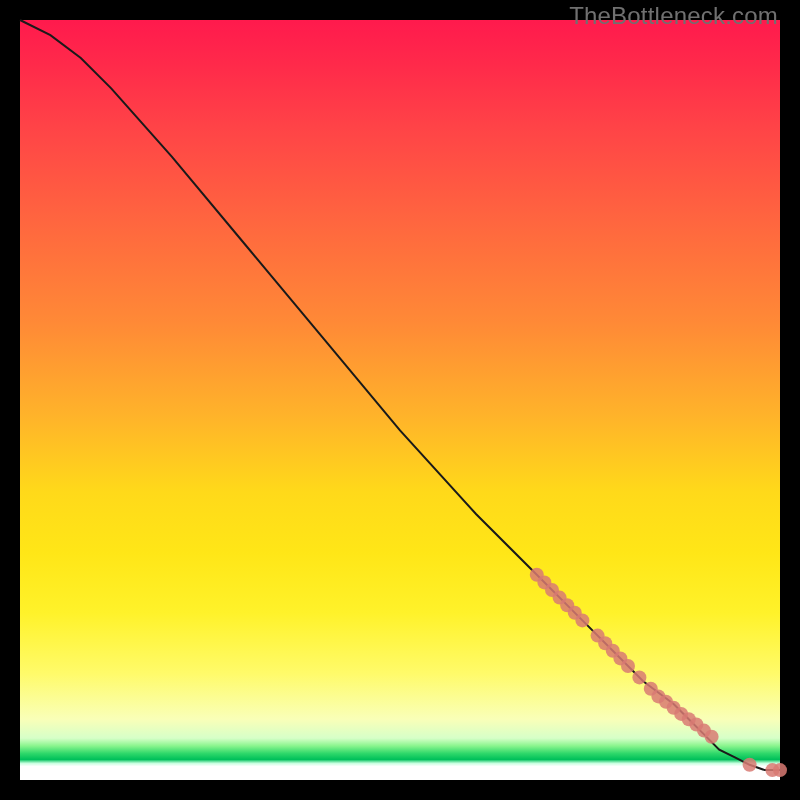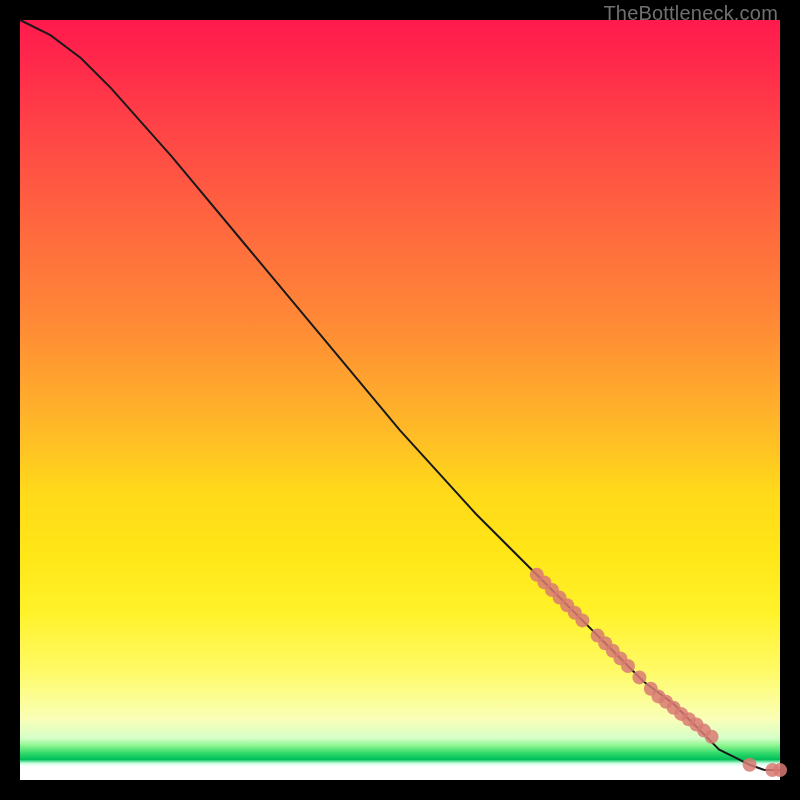--- a/index.html
+++ b/index.html
@@ -44,21 +44,21 @@
       #c8ffe0 97.8%,
       #ffffff 98.2%,
       #ffffff 100%
     );
   }
   .watermark {
     position: absolute;
     top: 2px;
     right: 22px;
     color: #707070;
-    font-size: 20px;
+    font-size: 24px;
     font-weight: 500;
     letter-spacing: 0.2px;
     user-select: none;
   }
   svg.curve {
     position: absolute;
     left: 0;
     top: 0;
     width: 760px;
     height: 760px;

